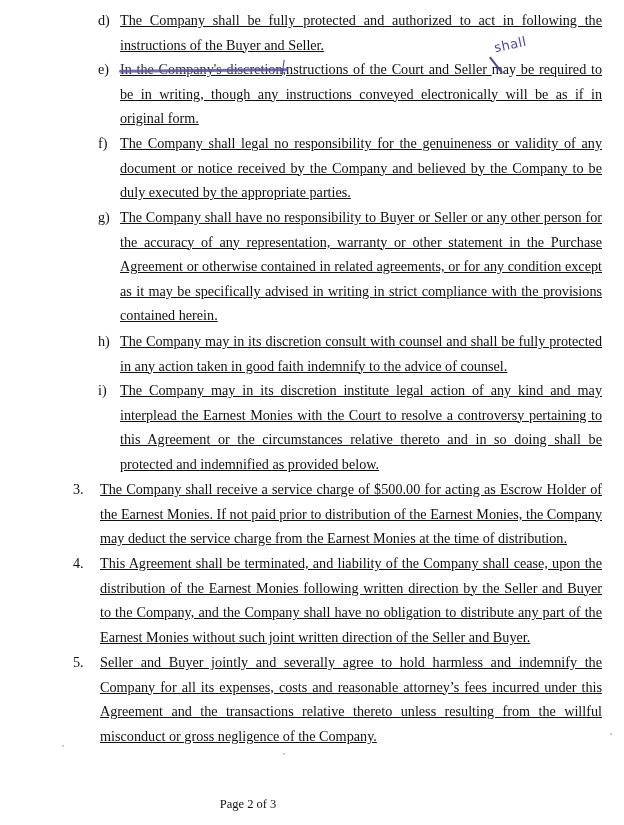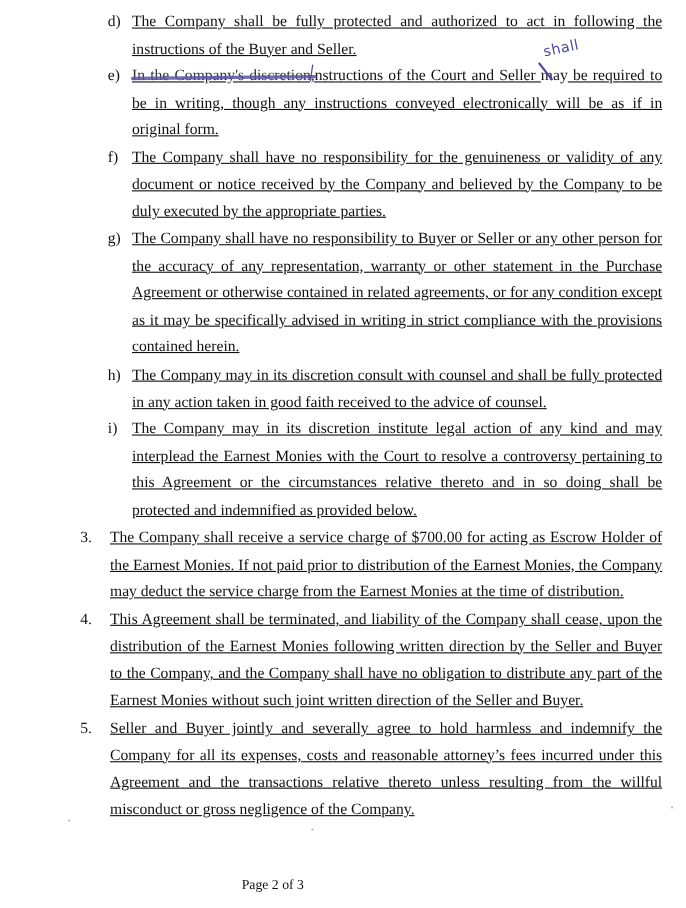--- a/index.html
+++ b/index.html
@@ -128,41 +128,41 @@
 
   <div class="handwrite" style="left:494px; top:37px;">shall</div>
 
   <div class="item sub last-line-left" style="top:57px;">
     <span class="label">e)</span>
     <span class="body"><span class="struck">In the Company's discretion,</span><span class="caret-I"><span>I</span></span><span>nstructions of the Court and Seller </span><span class="may-word">may</span><span> be required to be in writing, though any instructions conveyed electronically will be as if in original form.</span></span>
   </div>
 
   <div class="item sub last-line-left" style="top:131px;">
     <span class="label">f)</span>
-    <span class="body">The Company shall have no responsibility for the genuineness or validity of any document or notice received by the Company and believed by the Company to be duly executed by the appropriate parties.</span>
+    <span class="body">The Company shall legal no responsibility for the genuineness or validity of any document or notice received by the Company and believed by the Company to be duly executed by the appropriate parties.</span>
   </div>
 
   <div class="item sub last-line-left" style="top:205px;">
     <span class="label">g)</span>
     <span class="body">The Company shall have no responsibility to Buyer or Seller or any other person for the accuracy of any representation, warranty or other statement in the Purchase Agreement or otherwise contained in related agreements, or for any condition except as it may be specifically advised in writing in strict compliance with the provisions contained herein.</span>
   </div>
 
   <div class="item sub last-line-left" style="top:329px;">
     <span class="label">h)</span>
-    <span class="body">The Company may in its discretion consult with counsel and shall be fully protected in any action taken in good faith received to the advice of counsel.</span>
+    <span class="body">The Company may in its discretion consult with counsel and shall be fully protected in any action taken in good faith indemnify to the advice of counsel.</span>
   </div>
 
   <div class="item sub last-line-left" style="top:378px;">
     <span class="label">i)</span>
     <span class="body">The Company may in its discretion institute legal action of any kind and may interplead the Earnest Monies with the Court to resolve a controversy pertaining to this Agreement or the circumstances relative thereto and in so doing shall be protected and indemnified as provided below.</span>
   </div>
 
   <div class="item num last-line-left" style="top:477px;">
     <span class="label">3.</span>
-    <span class="body">The Company shall receive a service charge of $700.00 for acting as Escrow Holder of the Earnest Monies. If not paid prior to distribution of the Earnest Monies, the Company may deduct the service charge from the Earnest Monies at the time of distribution.</span>
+    <span class="body">The Company shall receive a service charge of $500.00 for acting as Escrow Holder of the Earnest Monies. If not paid prior to distribution of the Earnest Monies, the Company may deduct the service charge from the Earnest Monies at the time of distribution.</span>
   </div>
 
   <div class="item num last-line-left" style="top:551px;">
     <span class="label">4.</span>
     <span class="body">This Agreement shall be terminated, and liability of the Company shall cease, upon the distribution of the Earnest Monies following written direction by the Seller and Buyer to the Company, and the Company shall have no obligation to distribute any part of the Earnest Monies without such joint written direction of the Seller and Buyer.</span>
   </div>
 
   <div class="item num last-line-left" style="top:650px;">
     <span class="label">5.</span>
     <span class="body">Seller and Buyer jointly and severally agree to hold harmless and indemnify the Company for all its expenses, costs and reasonable attorney’s fees incurred under this Agreement and the transactions relative thereto unless resulting from the willful misconduct or gross negligence of the Company.</span>

